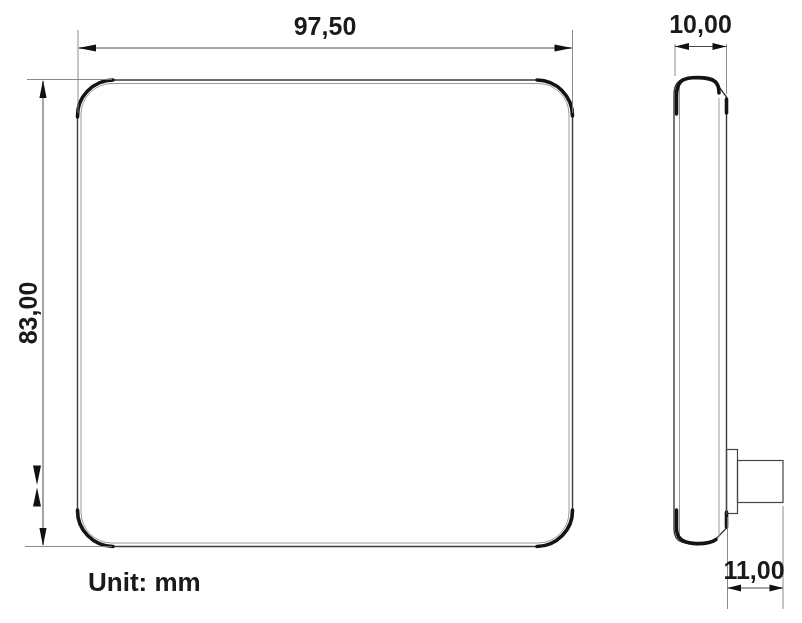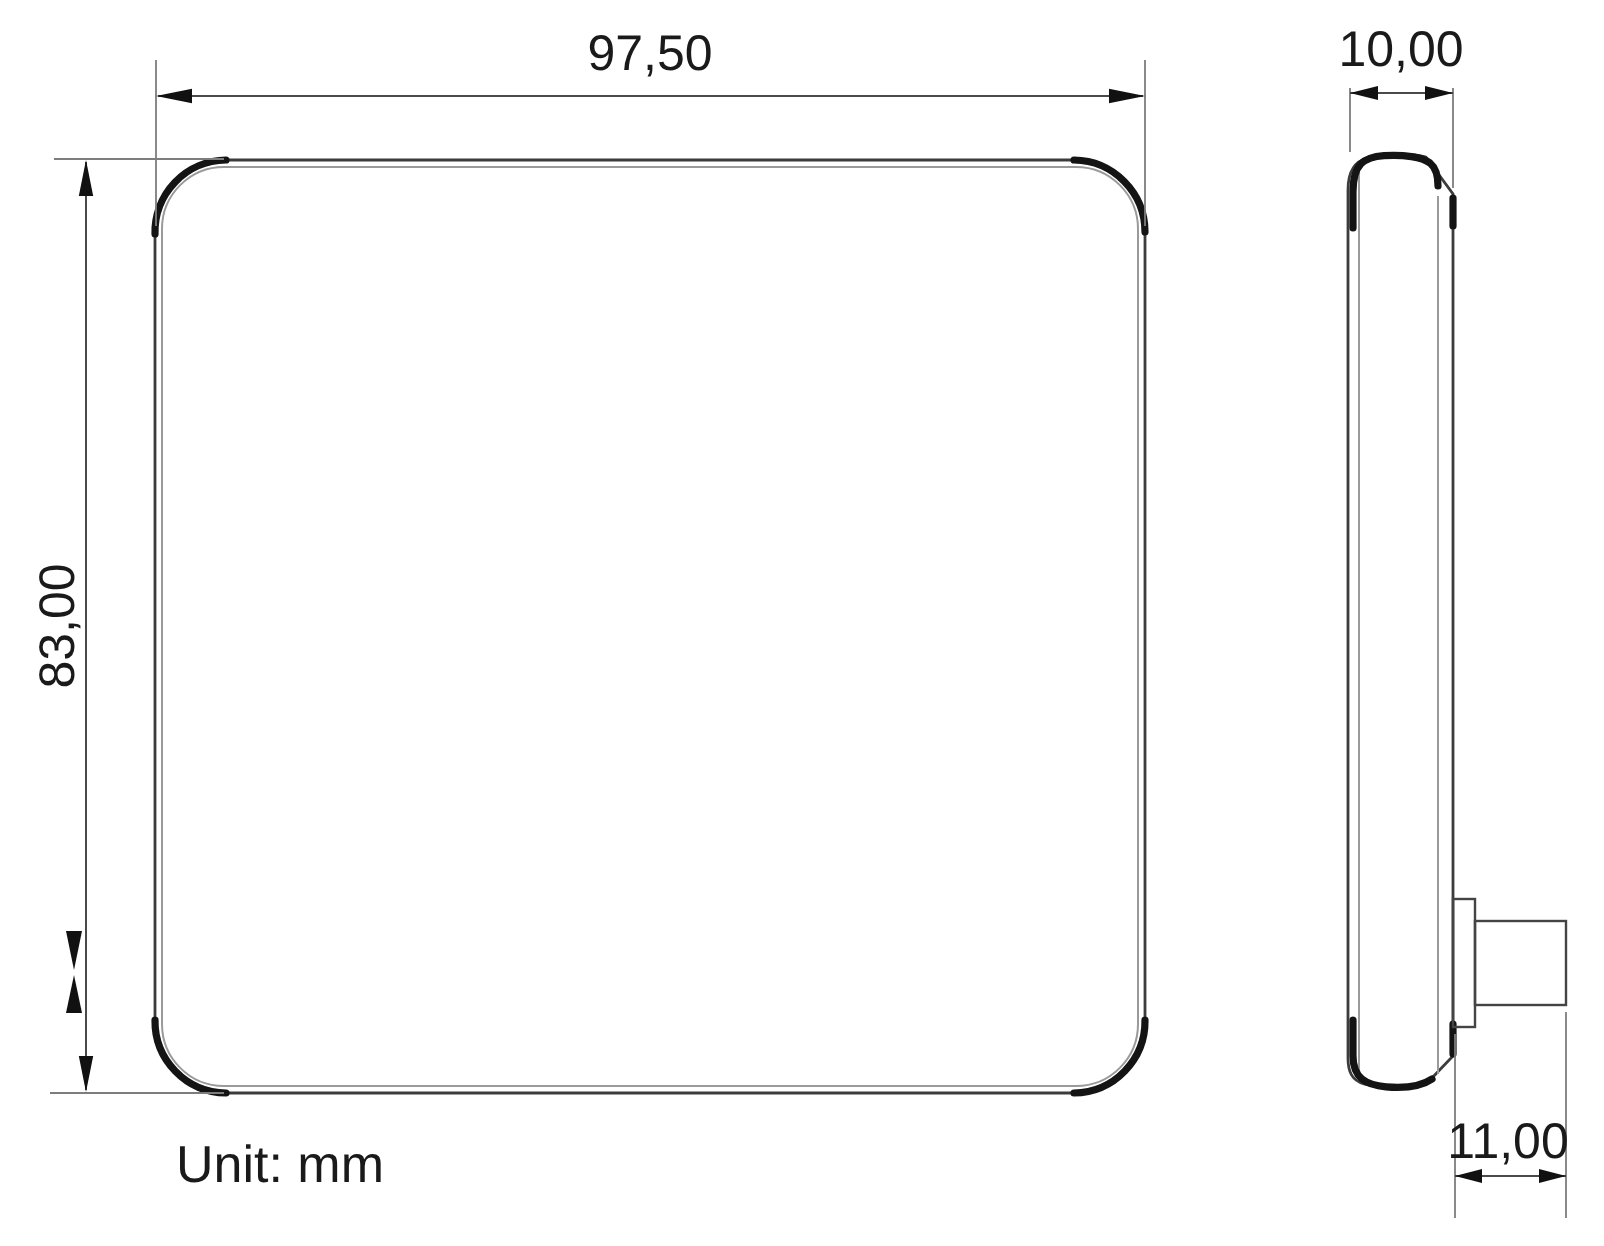--- a/index.html
+++ b/index.html
@@ -9,20 +9,21 @@
     width: 802px;
     height: 623px;
     overflow: hidden;
     font-family: "Liberation Sans", sans-serif;
   }
   .stage {
     position: relative;
     width: 802px;
     height: 623px;
     background: #ffffff;
+    font-weight: bold;
   }
   svg { display: block; }
 
   
   .outline        { stroke: #3c3c3c; stroke-width: 1.4; fill: none; }
   .inner-line     { stroke: #9a9a9a; stroke-width: 1;   fill: none; }
   .accent         { stroke: #141414; stroke-width: 3.6; fill: none;
                     stroke-linecap: round; stroke-linejoin: round; }
   .dim-line       { stroke: #4a4a4a; stroke-width: 1;   fill: none; }
   .ext-line       { stroke: #7d7d7d; stroke-width: 0.9; fill: none; }

